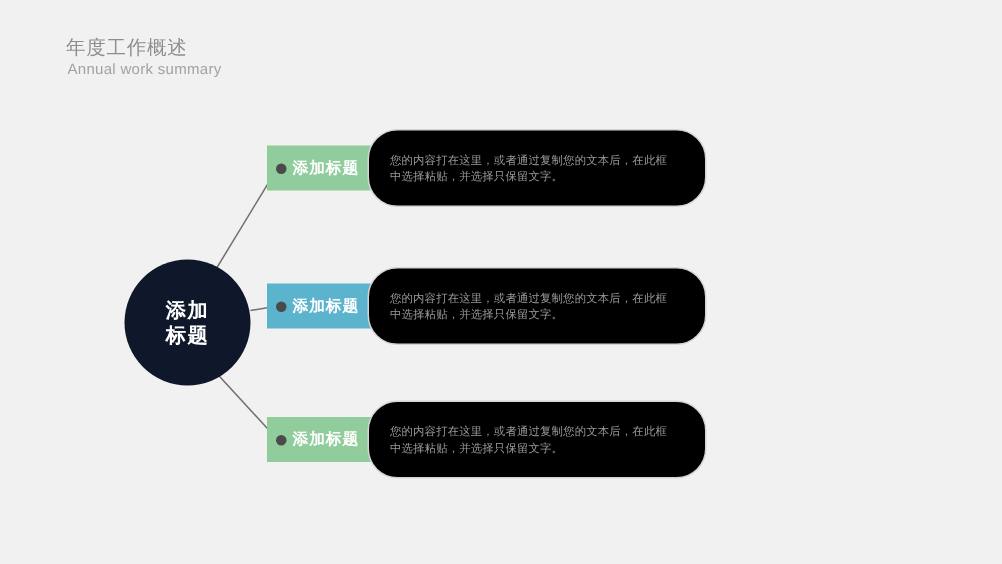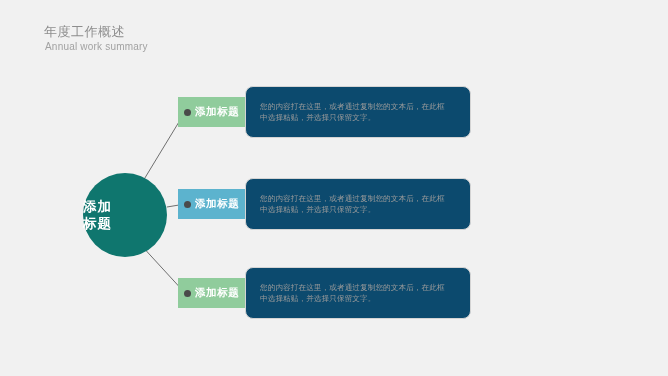--- a/index.html
+++ b/index.html
@@ -54,24 +54,24 @@
   }
 
   
   #center-circle {
     position: absolute;
     left: 83px;
     top: 173px;
     width: 84px;
     height: 84px;
     border-radius: 50%;
-    background: #0f766e;
+    background: #0f172a;
     display: flex;
     flex-direction: column;
-    align-items: flex-start;
+    align-items: center;
     justify-content: center;
   }
   #center-circle .cc-line {
     color: #ffffff;
     font-size: 13.5px;
     line-height: 17px;
     font-weight: bold;
     letter-spacing: 1px;
     white-space: nowrap;
   }
@@ -121,22 +121,22 @@
 
   
   .content-panel {
     position: absolute;
     left: 245px;
     top: -11px;
     width: 226px;
     height: 52px;
     box-sizing: border-box;
     border: 1px solid #d4d4d4;
-    border-radius: 8px;
-    background: #0c4a6e;
+    border-radius: 20px;
+    background: #000000;
     display: flex;
     align-items: center;
   }
   .content-text {
     color: #9a9a9a;
     font-size: 7.6px;
     line-height: 11.5px;
     padding: 0 14px;
     letter-spacing: 0.1px;
   }

